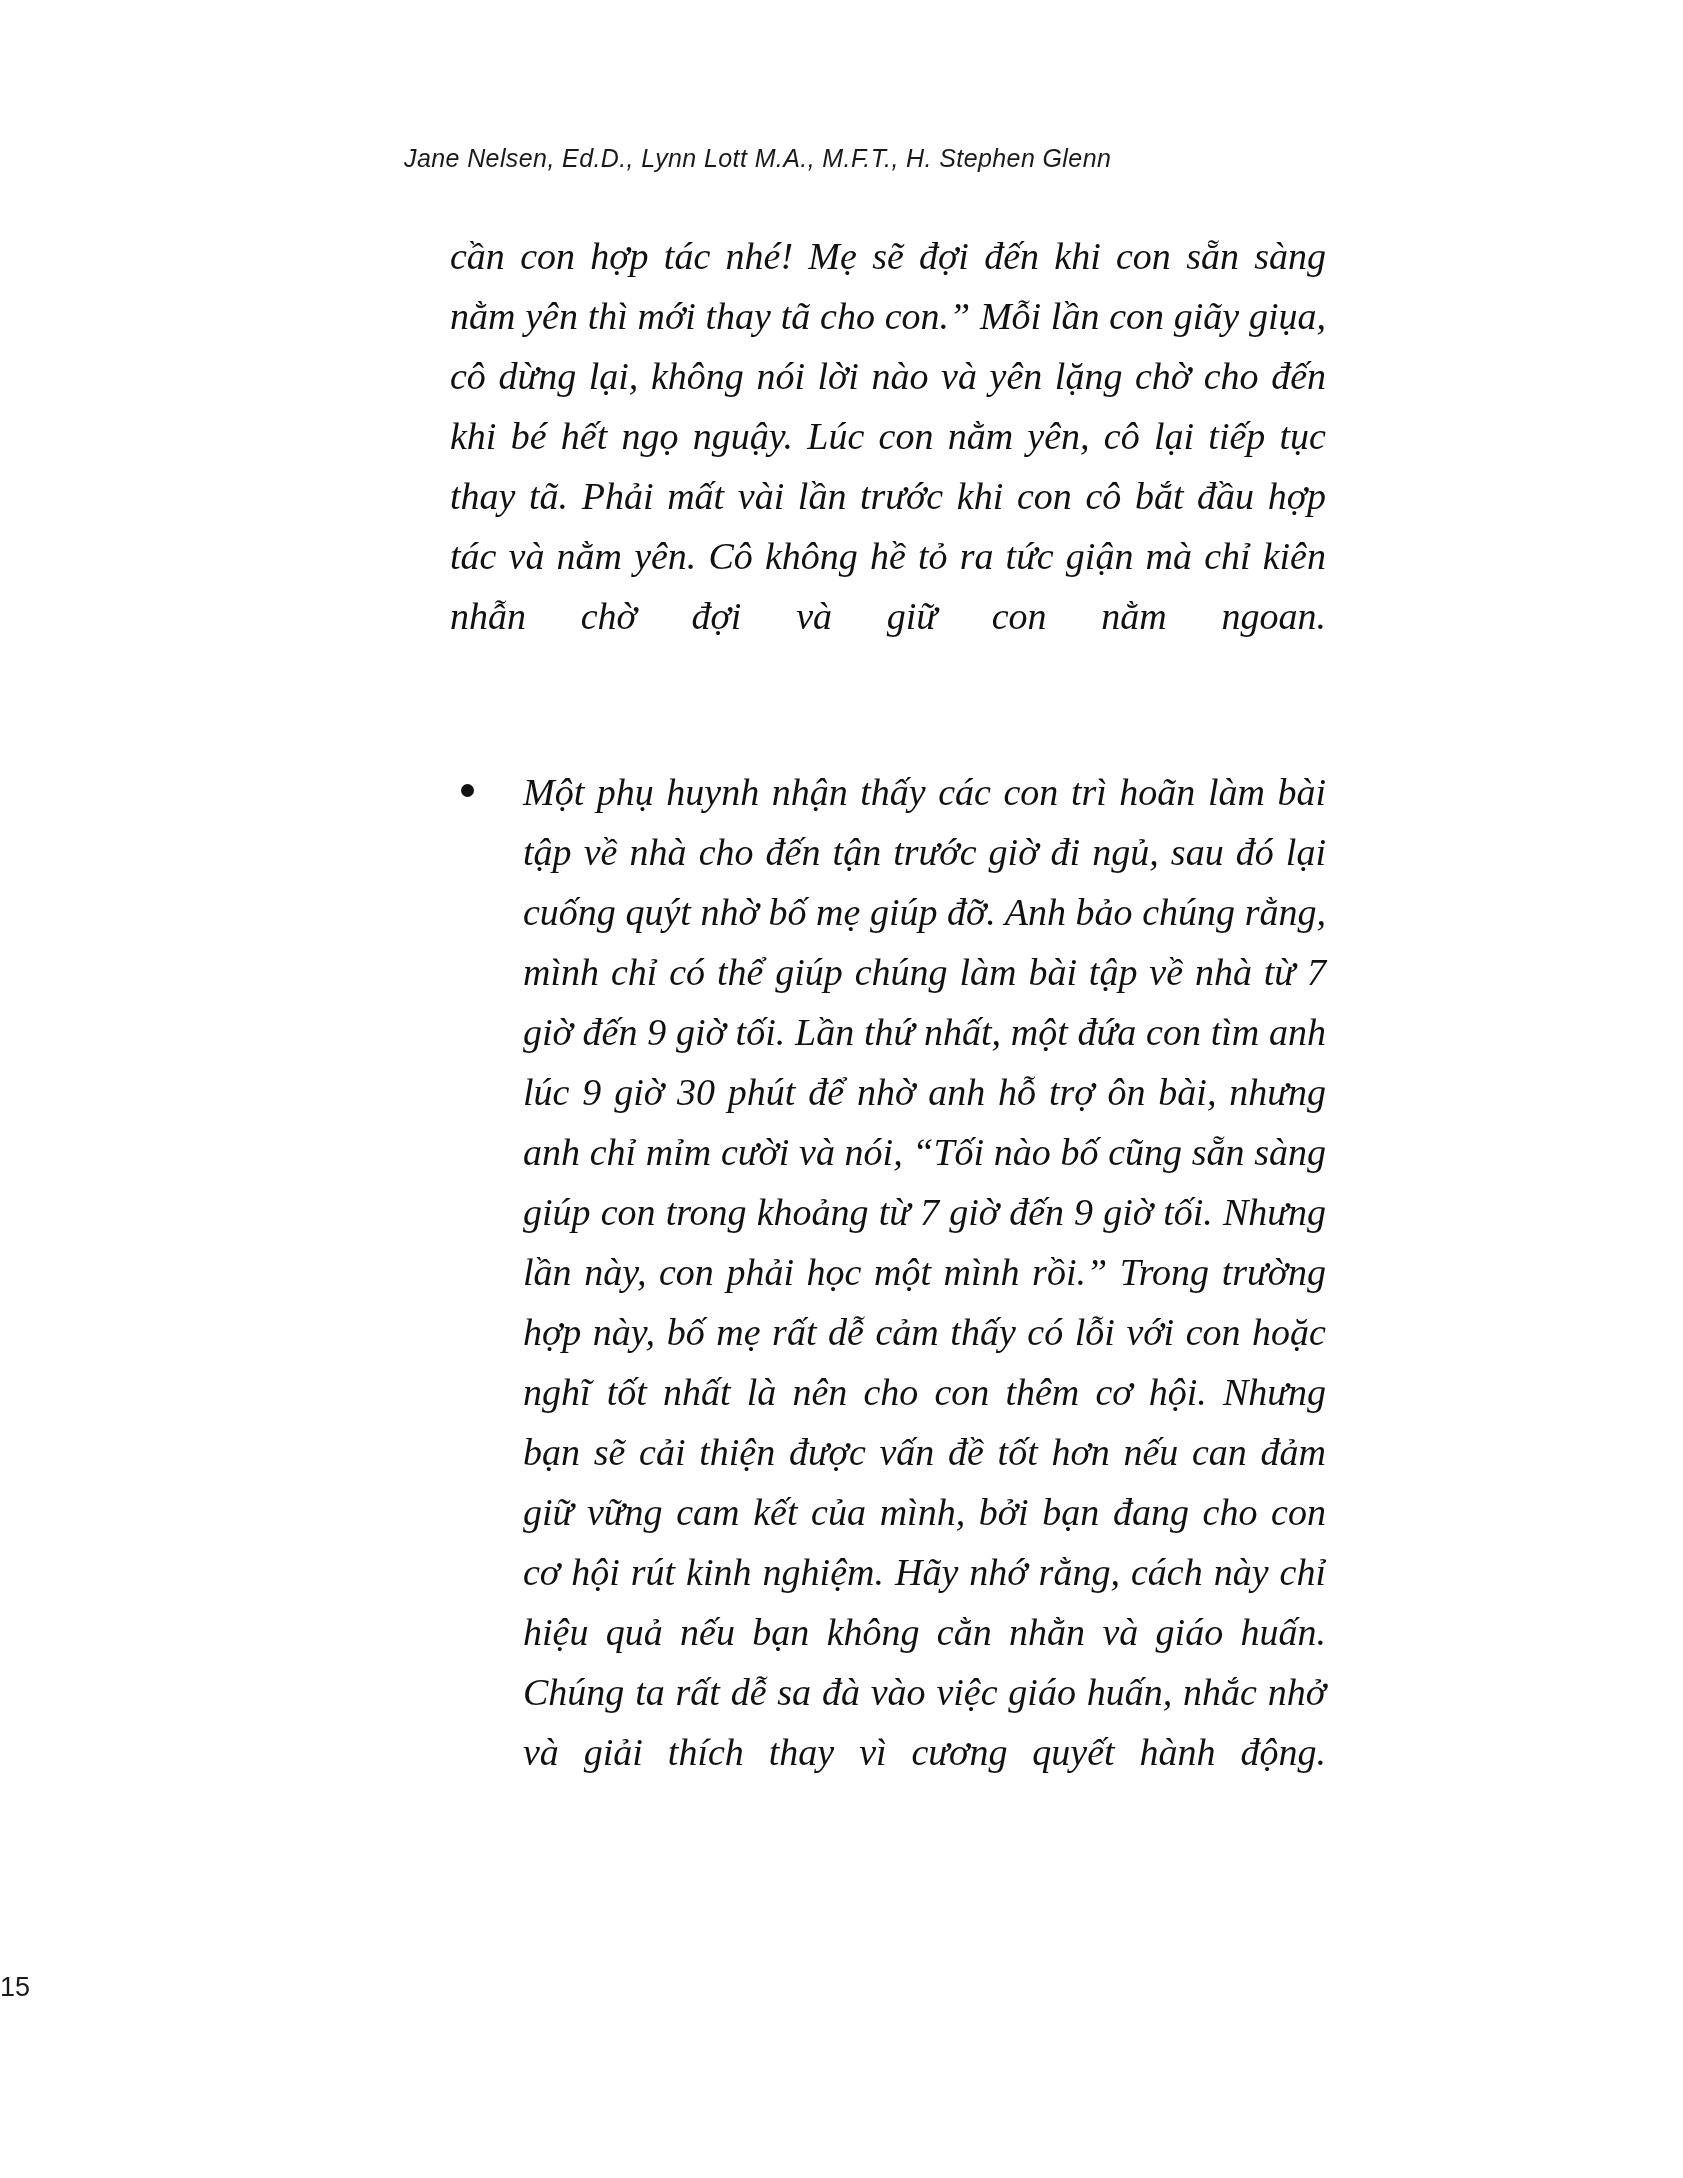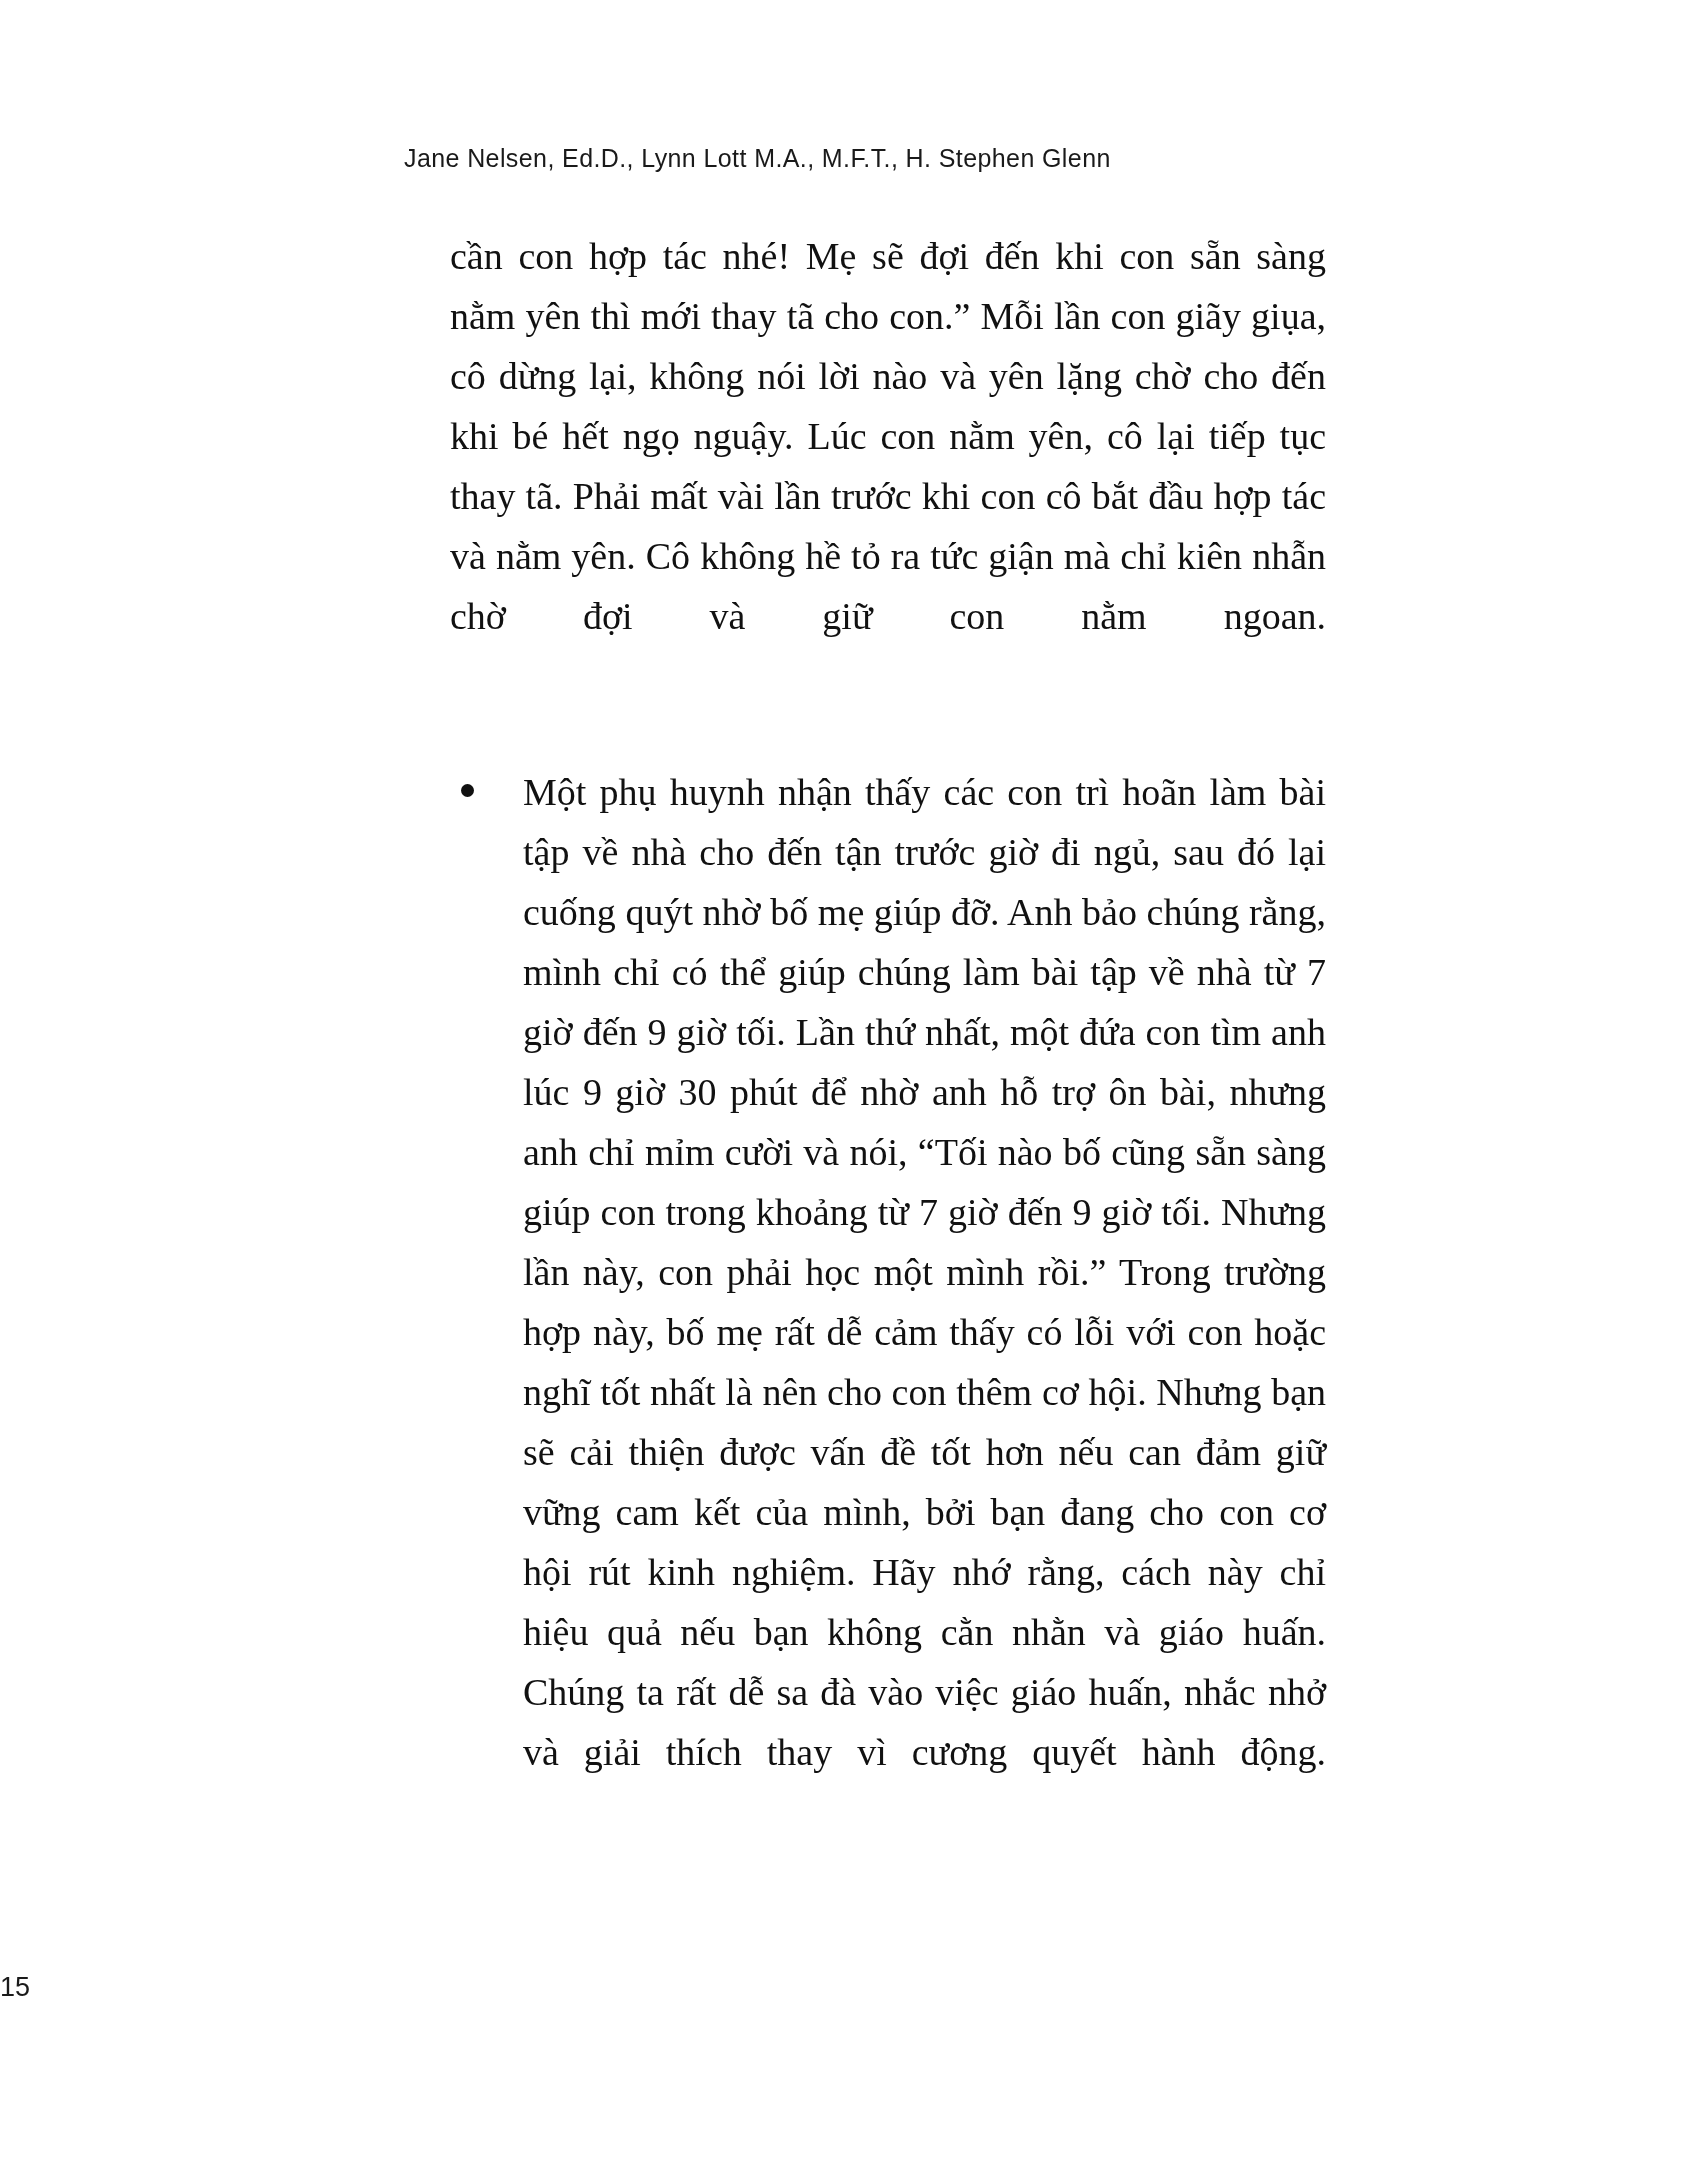--- a/index.html
+++ b/index.html
@@ -26,34 +26,36 @@
   .running-head {
     position: absolute;
     top: 144px;
     left: 404px;
     width: 931px;
     font-family: "Liberation Sans", sans-serif;
     font-size: 25px;
     letter-spacing: 0.4px;
     color: #1a1a1a;
     white-space: nowrap;
+    font-style: italic;
   }
   .body-col {
     position: absolute;
     top: 226px;
     left: 450px;
     width: 876px;
   }
   p.para {
     margin: 0;
     font-size: 38px;
     line-height: 60px;
     text-align: justify;
     text-justify: inter-word;
     color: #111111;
+    font-style: italic;
   }
   p.para.first {
     text-indent: 0;
   }
   .bullet-block {
     position: relative;
     margin-top: 56px;
     padding-left: 73px;
   }
   .bullet-dot {

